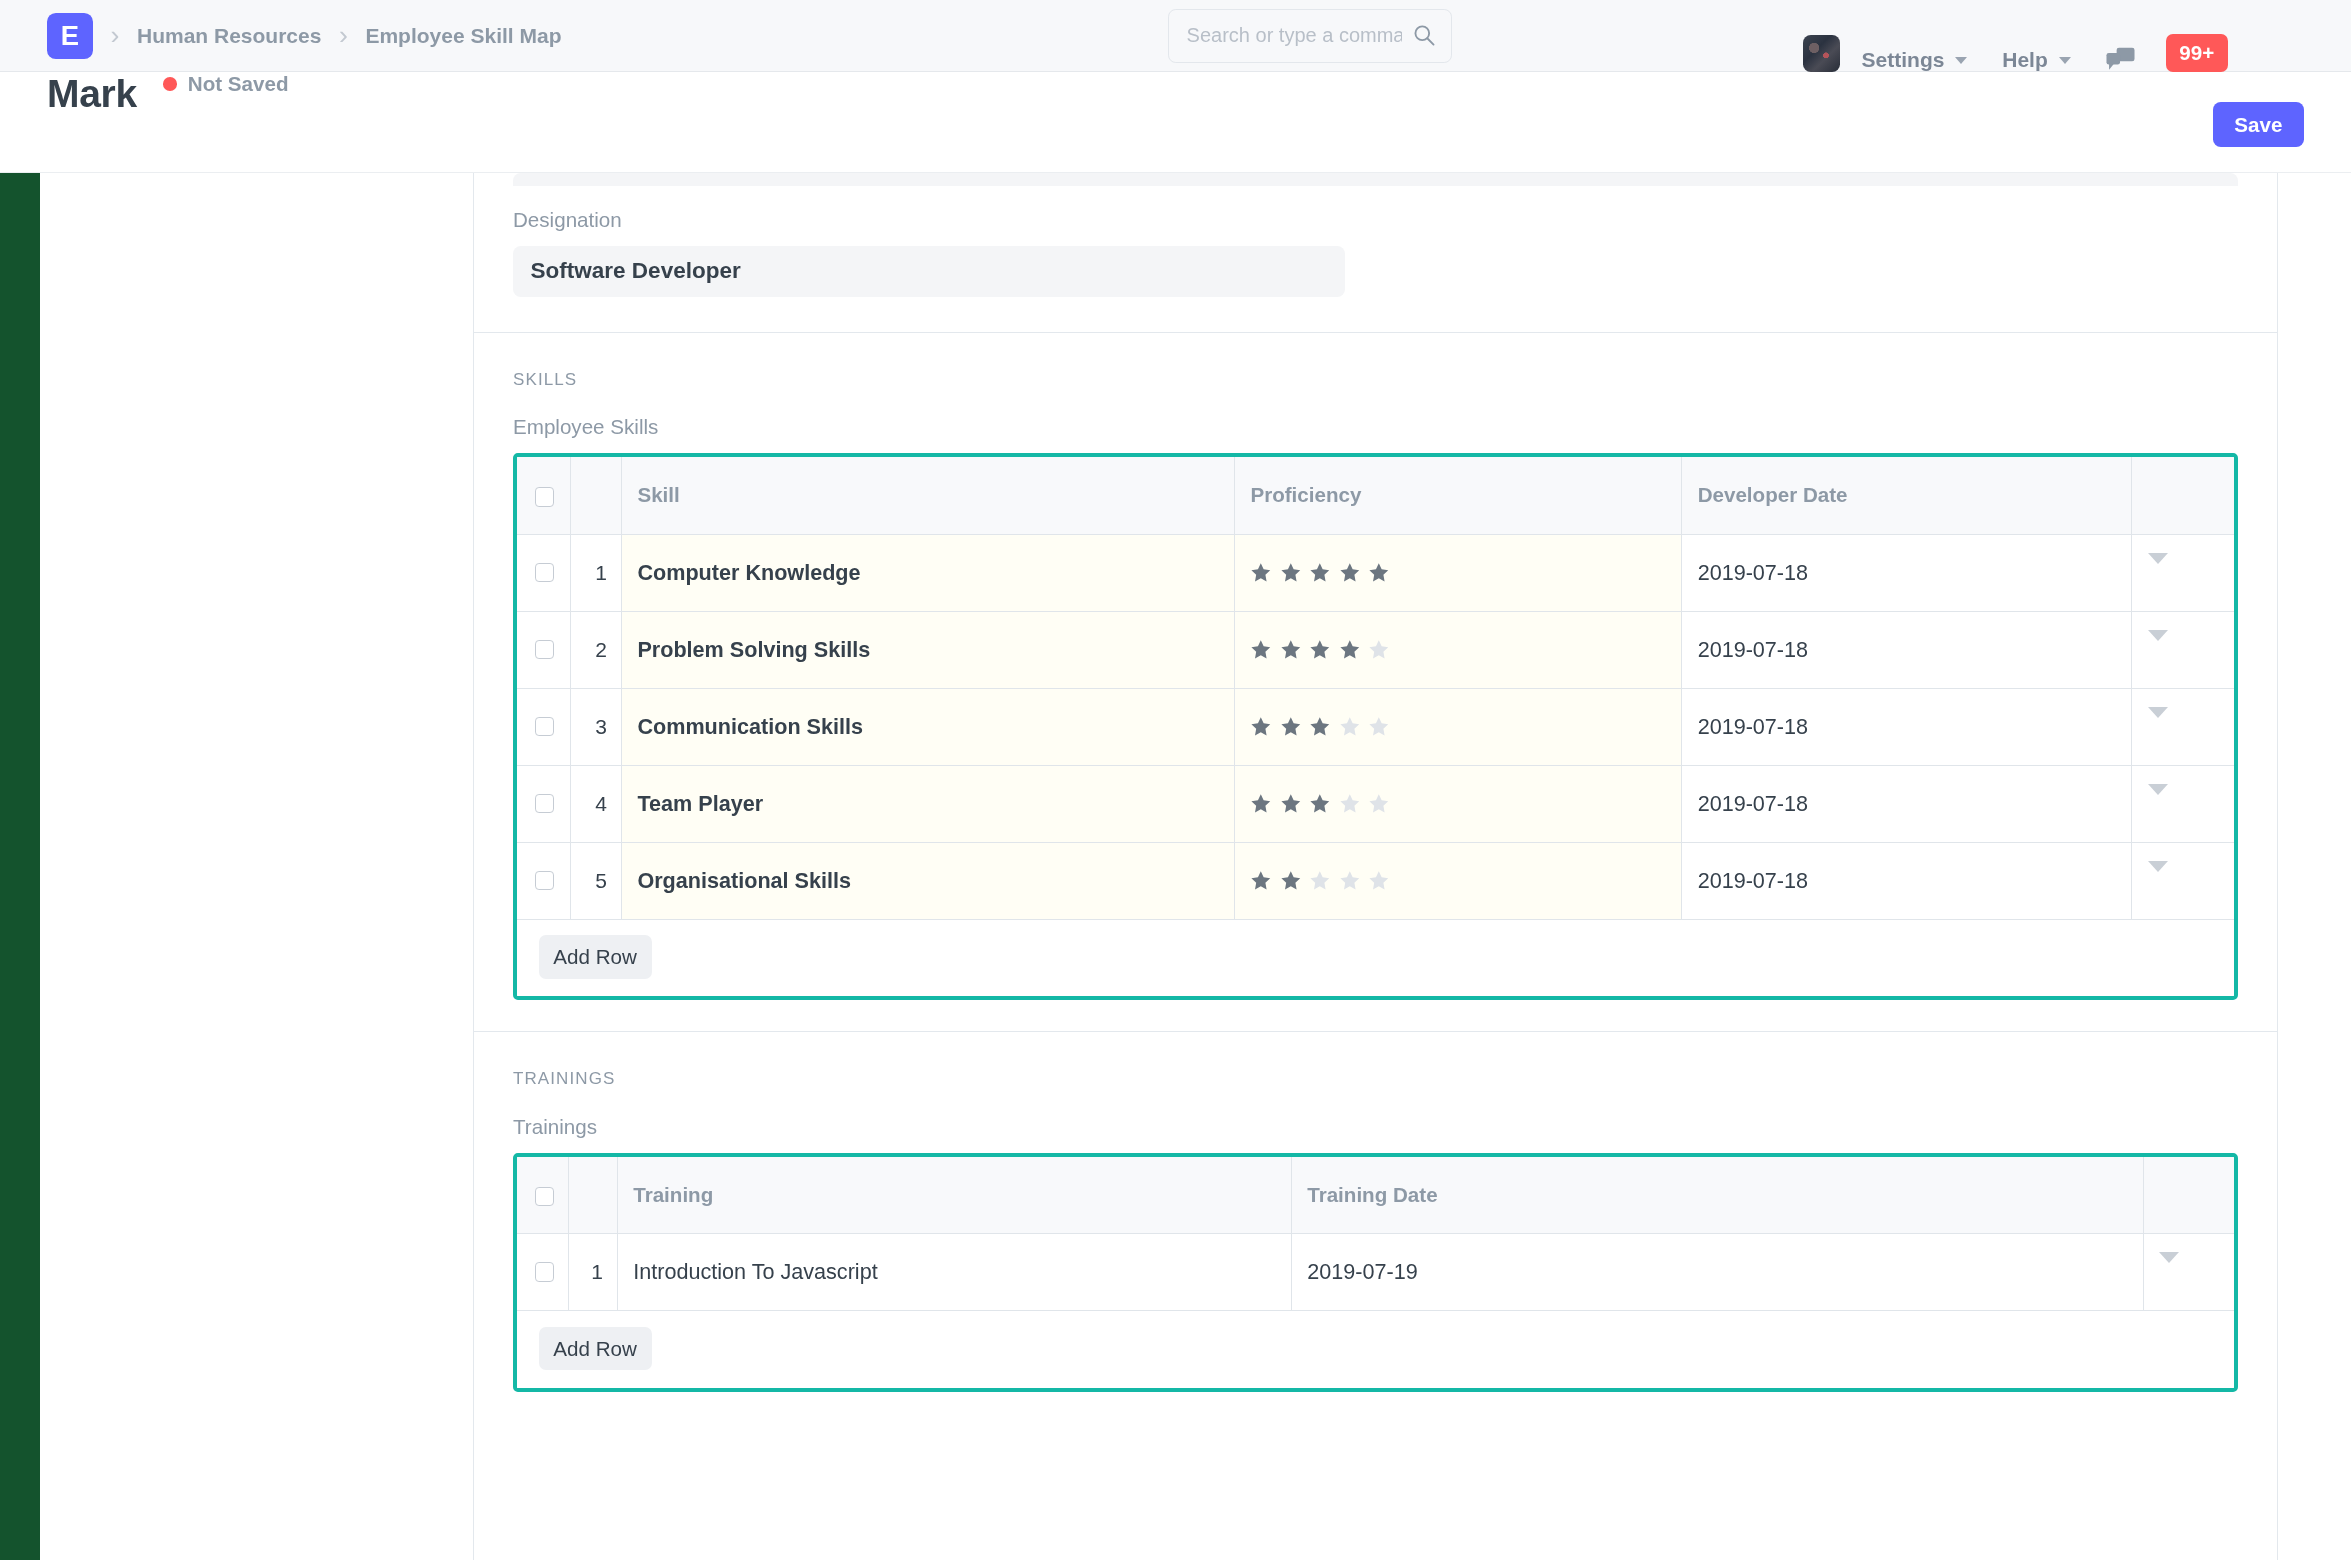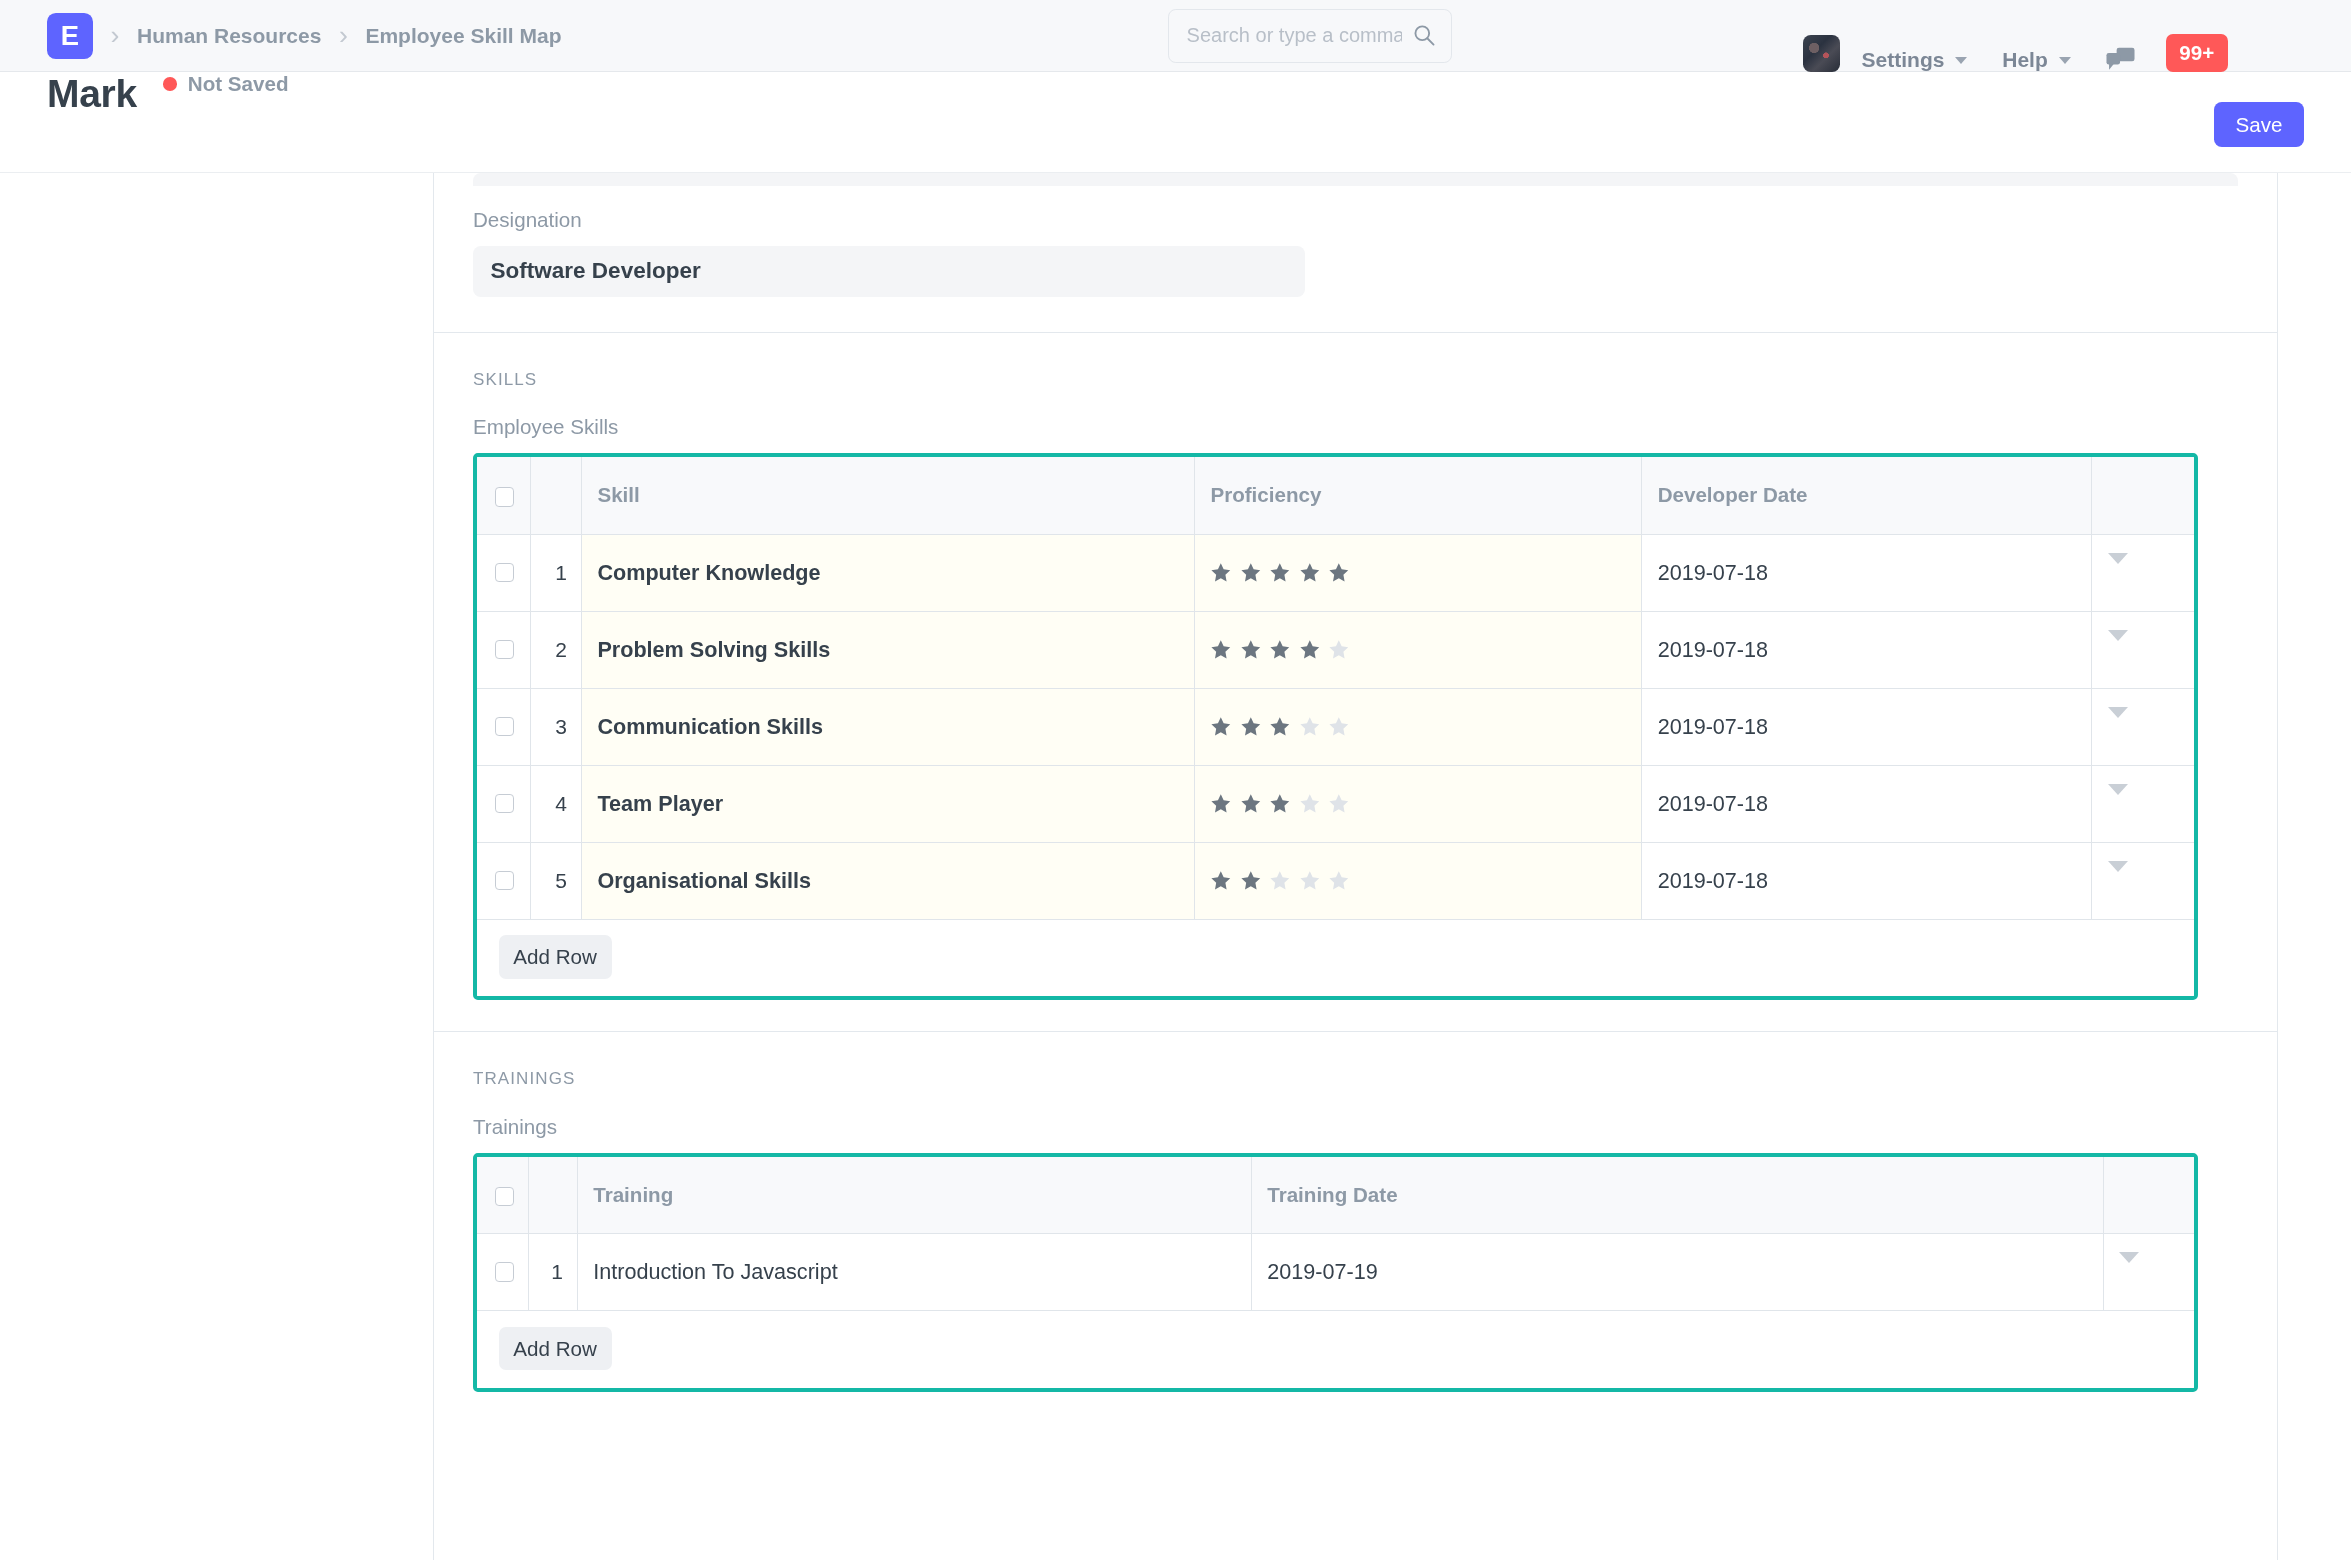--- a/index.html
+++ b/index.html
@@ -153,32 +153,33 @@
     color: #8d99a6;
   }
   .save-btn {
     position: absolute;
     right: 47px; top: 30px;
     background: #5e64ff;
     color: #fff;
     border: none;
     border-radius: 7.8px;
     font-size: 20.6px;
-    font-weight: normal;
+    font-weight: bold;
     padding: 0 21.6px;
     height: 45px;
     cursor: pointer;
     font-family: "Liberation Sans", sans-serif;
   }
 
   
   .page-body {
     display: flex;
     height: calc(1560px - 72px - 101px);
     background: #14532d;
+    padding-left: 40px;
   }
   .rail-left  { width: 434px; border-right: 1px solid #e3e8ed; flex: 0 0 434px; background:#fff; }
   .rail-right { width: 74px;  border-left: 1px solid #e3e8ed; flex: 0 0 74px;  background:#fff; }
   .form-col   { flex: 1 1 auto; background: #fff; overflow: hidden; }
 
   .form-section { border-bottom: 1px solid #e3e8ed; padding: 0 0 0 0; }
   .sec-pad { padding: 0 39px; }
 
   
   .clipped-field {

